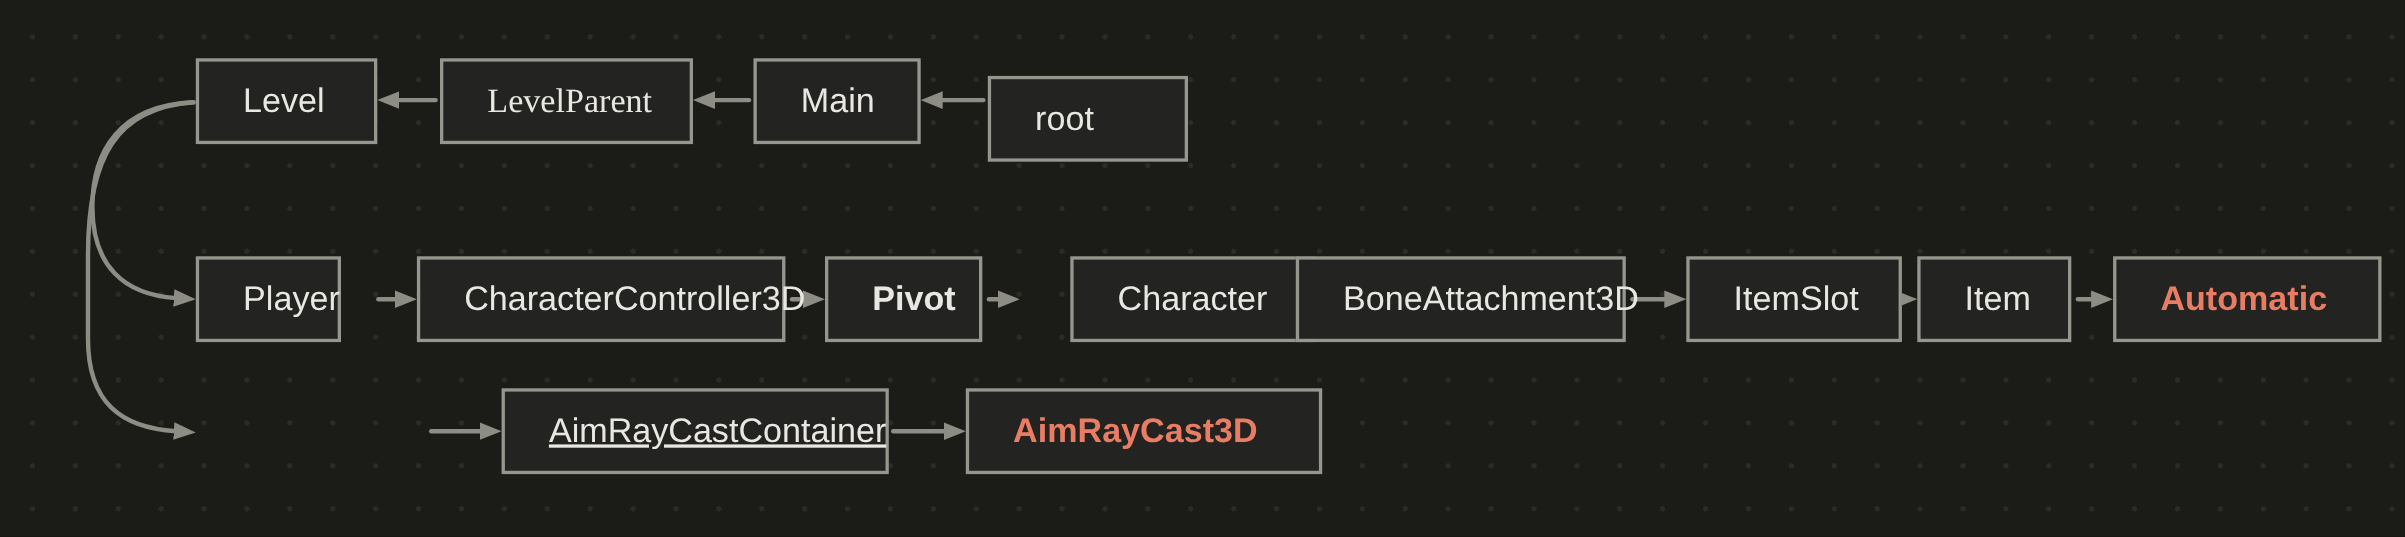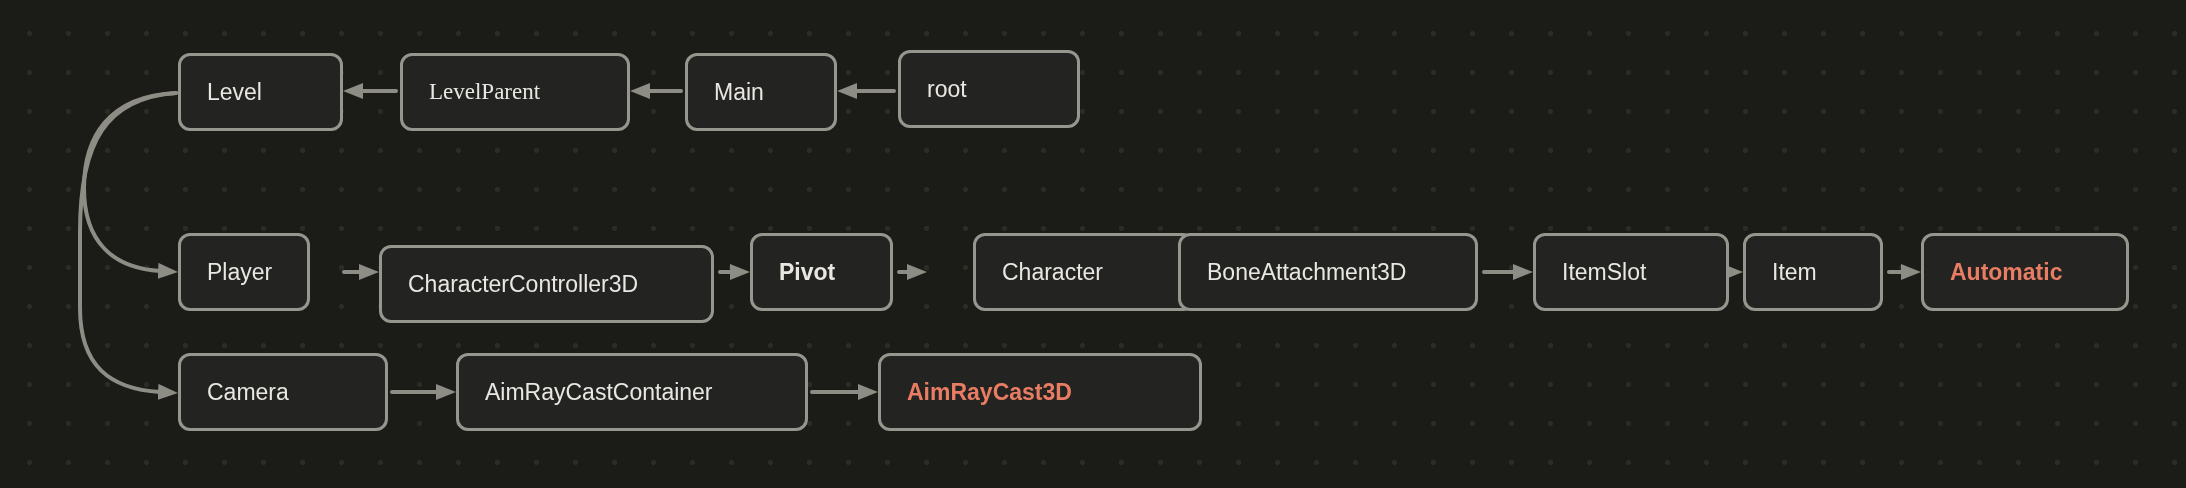--- a/index.html
+++ b/index.html
@@ -30,26 +30,26 @@
     stroke-width: 4;
     fill: none;
     stroke-linecap: round;
   }
   .node {
     position: absolute;
     box-sizing: border-box;
     height: 78px;
     background: #232321;
     border: 3px solid #96968e;
-    border-radius: 12px;
+    border-radius: 0;
     display: flex;
     align-items: center;
-    padding: 0 26px;
+    padding: 0 40px;
     color: #e9e7e2;
-    font-size: 23px;
+    font-size: 31px;
     cursor: default;
   }
   .node.accent {
     color: #e87d64;
     font-weight: bold;
   }
   .node .label {
     white-space: nowrap;
   }
 </style>
@@ -86,52 +86,49 @@
 
   <div class="node" style="left:178px; top:53px; width:165px;">
     <span class="label">Level</span>
   </div>
   <div class="node" style="left:400px; top:53px; width:230px;font-family:Liberation Serif, serif;">
     <span class="label">LevelParent</span>
   </div>
   <div class="node" style="left:685px; top:53px; width:152px;">
     <span class="label">Main</span>
   </div>
-  <div class="node" style="left:898px; top:50px; width:182px;">
+  <div class="node" style="left:898px; top:69px; width:182px;">
     <span class="label">root</span>
   </div>
 
   <div class="node" style="left:178px; top:233px; width:132px;">
     <span class="label">Player</span>
   </div>
-  <div class="node" style="left:379px; top:245px; width:335px;">
+  <div class="node" style="left:379px; top:233px; width:335px;">
     <span class="label">CharacterController3D</span>
   </div>
   <div class="node" style="left:750px; top:233px; width:143px;font-weight:bold;">
     <span class="label">Pivot</span>
   </div>
   <div class="node" style="left:973px; top:233px; width:222px;">
     <span class="label">Character</span>
   </div>
   <div class="node" style="left:1178px; top:233px; width:300px;">
     <span class="label">BoneAttachment3D</span>
   </div>
   <div class="node" style="left:1533px; top:233px; width:196px;">
     <span class="label">ItemSlot</span>
   </div>
   <div class="node" style="left:1743px; top:233px; width:140px;">
     <span class="label">Item</span>
   </div>
-  <div class="node accent" style="left:1921px; top:233px; width:208px;">
+  <div class="node accent" style="left:1921px; top:233px; width:244px;">
     <span class="label">Automatic</span>
   </div>
 
-  <div class="node" style="left:178px; top:353px; width:210px;">
-    <span class="label">Camera</span>
-  </div>
-  <div class="node" style="left:456px; top:353px; width:352px;">
+  <div class="node" style="left:456px; top:353px; width:352px;text-decoration:underline;">
     <span class="label">AimRayCastContainer</span>
   </div>
   <div class="node accent" style="left:878px; top:353px; width:324px;">
     <span class="label">AimRayCast3D</span>
   </div>
 
 </div>
 
 </body></html>

